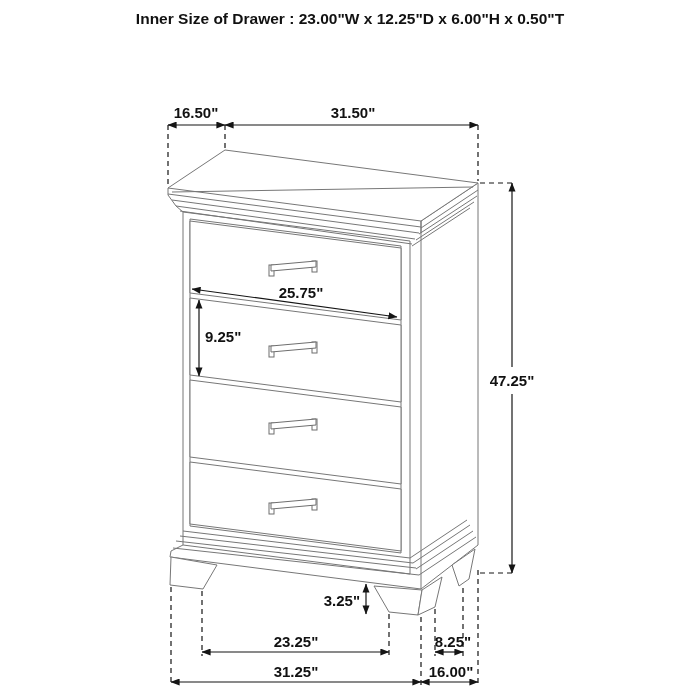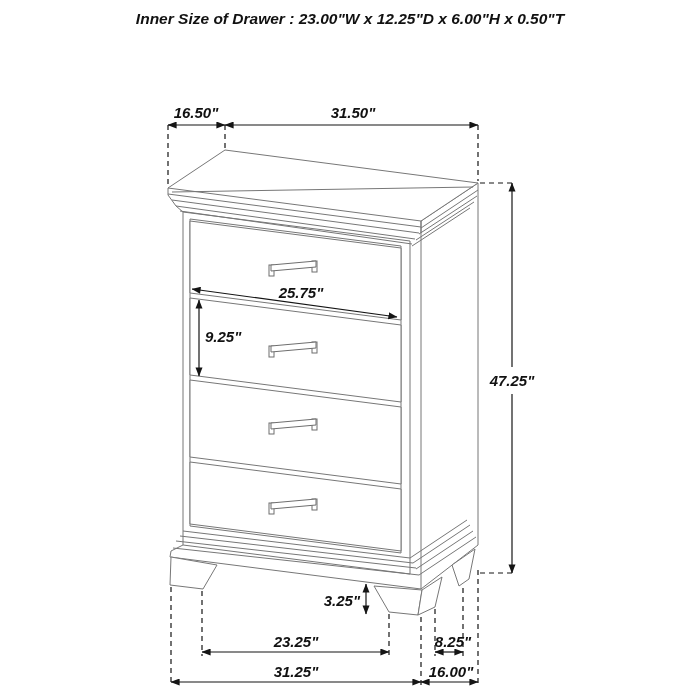--- a/index.html
+++ b/index.html
@@ -1,16 +1,16 @@
 <!DOCTYPE html>
 <html><head>
 <meta charset="utf-8">
 <style>
   html,body{margin:0;padding:0;background:#fff;}
-  .page{width:700px;height:700px;position:relative;background:#fff;overflow:hidden;font-style:italic;}
+  .page{width:700px;height:700px;position:relative;background:#fff;overflow:hidden;}
   svg{display:block;}
   text{font-family:"Liberation Sans","DejaVu Sans",sans-serif;font-weight:bold;fill:#111;}
   .dimtxt{font-size:15px;}
   .title{font-size:15.5px;}
   .furn{stroke:#777;stroke-width:1;fill:none;stroke-linejoin:round;}
   .furnfill{stroke:#777;stroke-width:1;fill:#ffffff;stroke-linejoin:round;}
   .dim{stroke:#151515;stroke-width:1.2;fill:none;}
   .dash{stroke:#151515;stroke-width:1.2;fill:none;stroke-dasharray:5 4;}
   .handle{stroke:#6e6e6e;stroke-width:1;fill:#ffffff;}
 </style>

